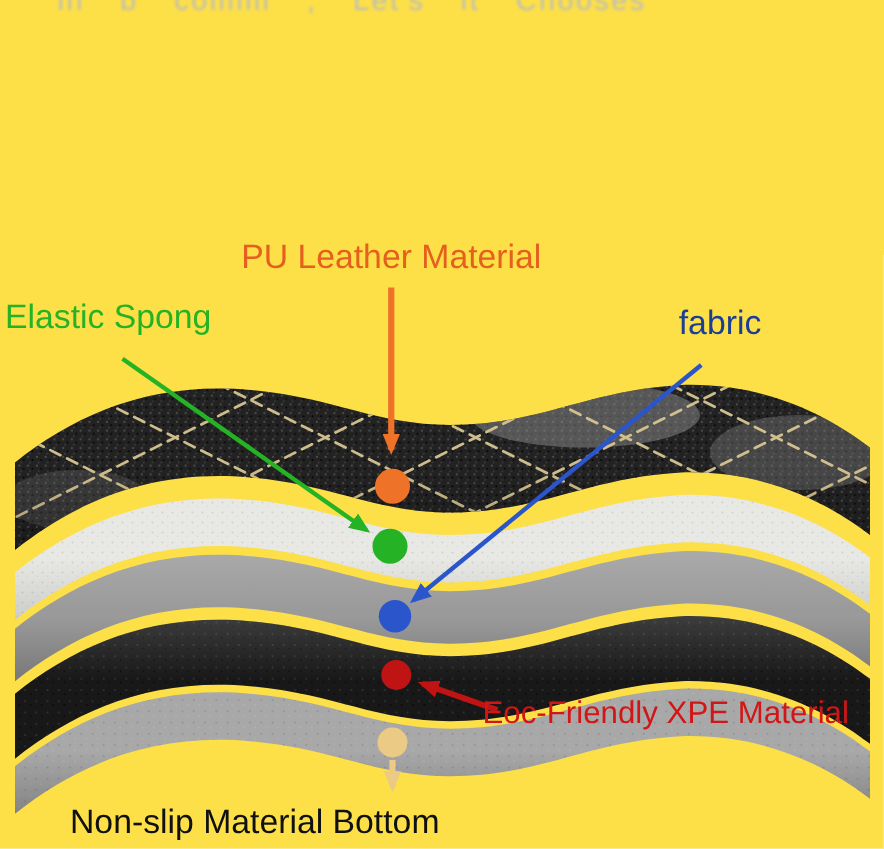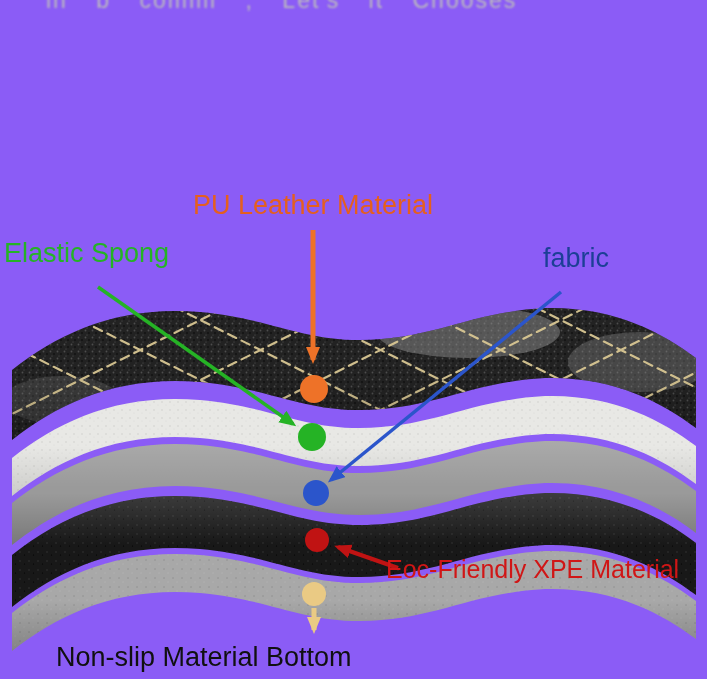--- a/index.html
+++ b/index.html
@@ -1,20 +1,20 @@
 <!DOCTYPE html>
 <html><head>
 <meta charset="utf-8">
 <style>
   html,body{margin:0;padding:0;}
   body{
     width:707px;height:679px;background:#ffffff;
     font-family:"Liberation Sans",sans-serif;overflow:hidden;
   }
-  .stage{position:relative;width:707px;height:679px;background:#8b5cf6;overflow:hidden;}
+  .stage{position:relative;width:707px;height:679px;background:#fde047;overflow:hidden;}
   .watermark{
     position:absolute;top:-13px;left:46px;width:640px;
     font-size:23px;color:#bcbcbc;letter-spacing:2px;word-spacing:20px;
     white-space:nowrap;filter:blur(1.2px);user-select:none;
   }
   svg{position:absolute;left:0;top:0;}
   text{font-family:"Liberation Sans",sans-serif;}
 </style>
 </head>
 <body>

